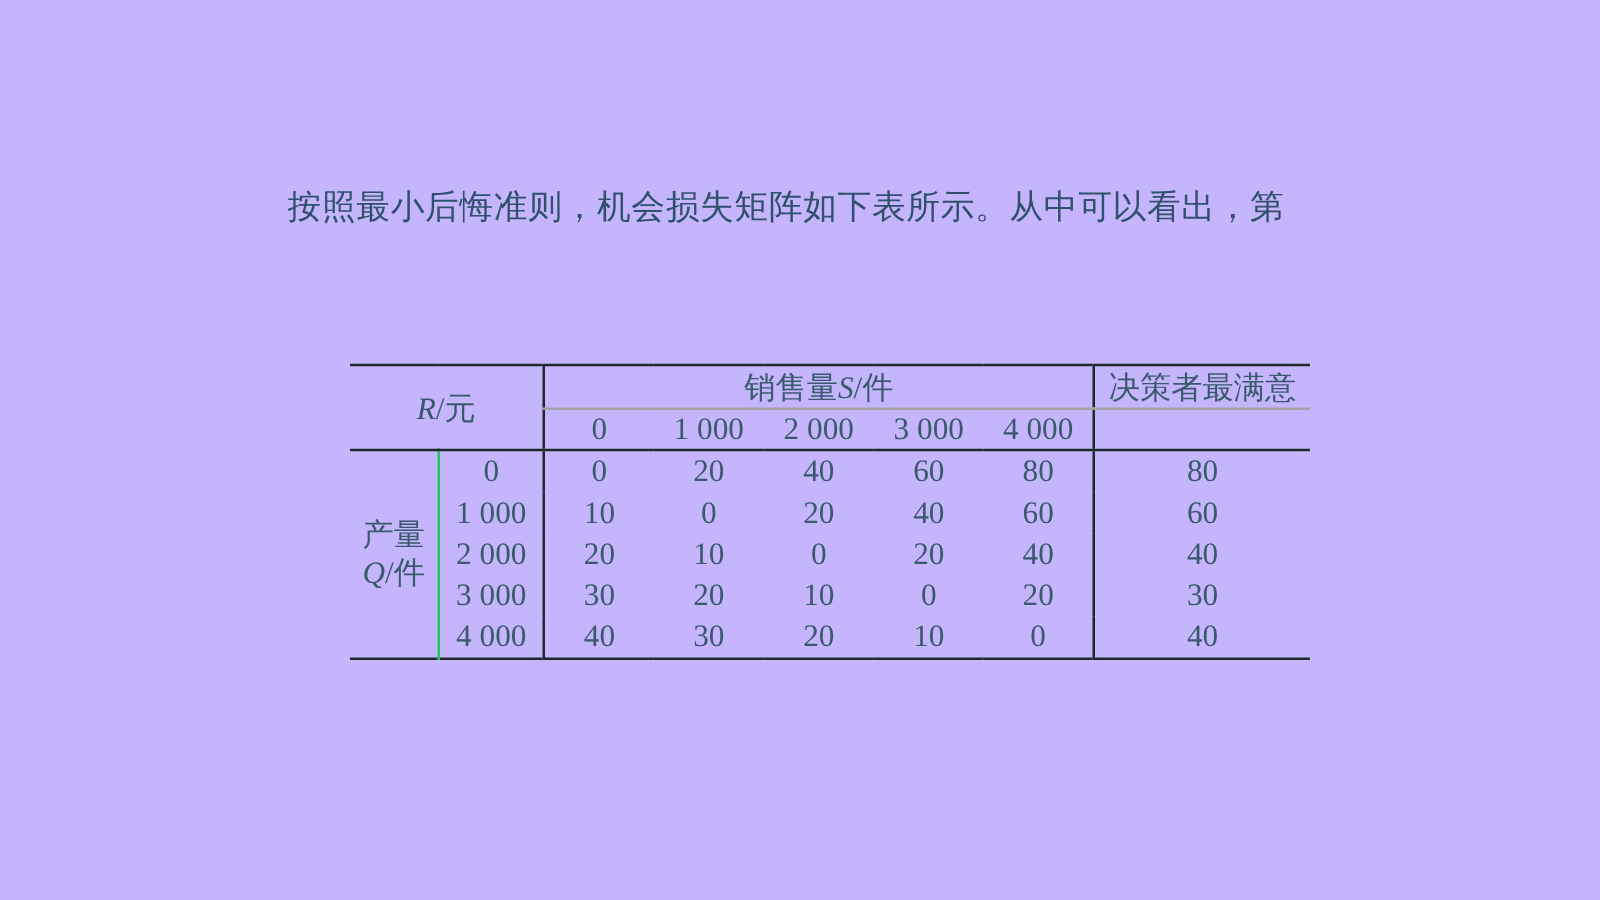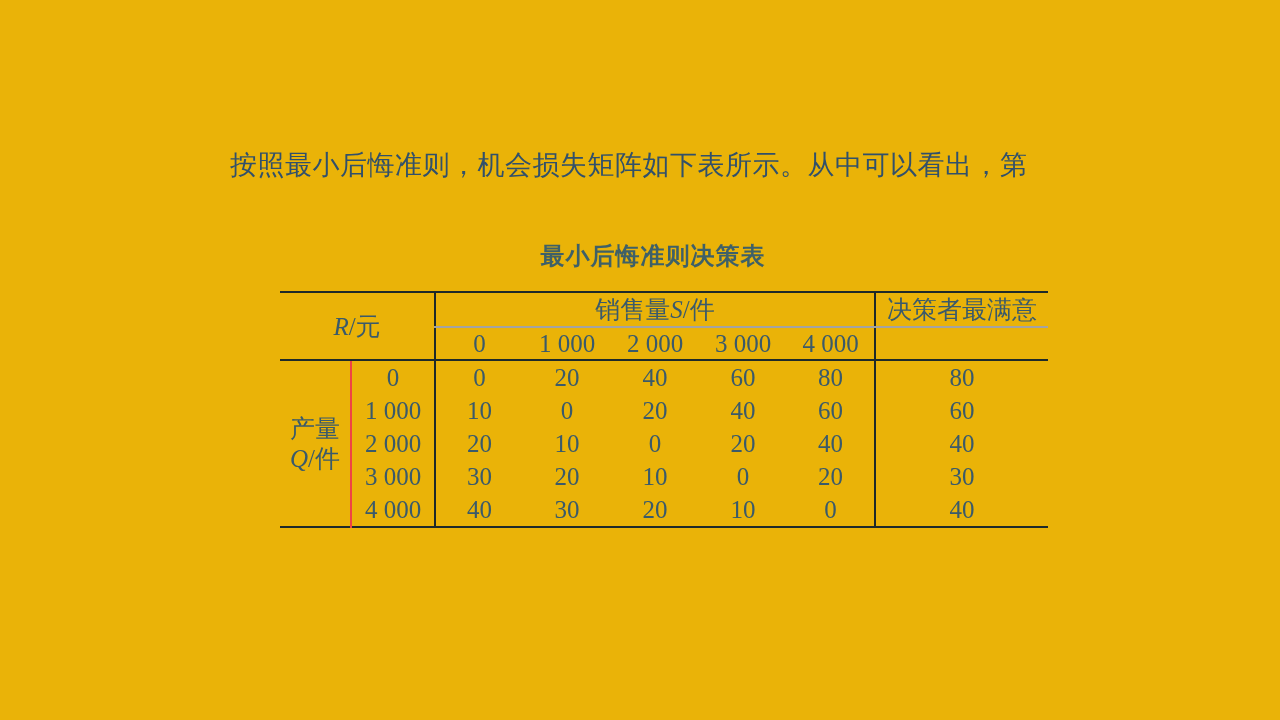--- a/index.html
+++ b/index.html
@@ -1,20 +1,20 @@
 <!DOCTYPE html>
 <html><head>
 <meta charset="utf-8">
 <style>
   html, body { margin: 0; padding: 0; }
   .slide {
     position: relative;
     width: 1280px;
     height: 720px;
-    background: #eab308;
+    background: #c4b5fd;
     overflow: hidden;
     font-family: "Liberation Serif", serif;
   }
 
   
   .paragraph {
     position: absolute;
     left: 182px;
     top: 146px;
     width: 890px;
@@ -59,37 +59,36 @@
     overflow: hidden;
   }
   tr.h1 td { height: 31px; }
   tr.h2 td { height: 31px; }
   tr.body-row td { height: 33px; }
 
   
   td.bl  { border-left: 2px solid #1e2a2a; }     
   td.bb  { border-bottom: 2px solid #a3a3a3; }   
   td.bb2 { border-bottom: 2px solid #1e2a2a; }   
-  td.br  { border-right: 2px solid #ef4444; }    
+  td.br  { border-right: 2px solid #22c55e; }    
 
   td.qty { text-align: right; padding-right: 13px; }
   td.group-label { line-height: 30px; font-size: 25px; }
 
   i.var { font-style: italic; font-family: "Liberation Serif", serif; }
 </style>
 </head>
 <body>
 
 <div class="slide">
 
   <div class="paragraph">
     <div class="line indent">按照最小后悔准则，机会损失矩阵如下表所示。从中可以看出，第</div>
   </div>
 
-  <div class="table-title">最小后悔准则决策表</div>
 
   <table class="decision-table">
     <colgroup>
       <col style="width:71px">
       <col style="width:84px">
       <col style="width:88px">
       <col style="width:88px">
       <col style="width:88px">
       <col style="width:88px">
       <col style="width:88px">

